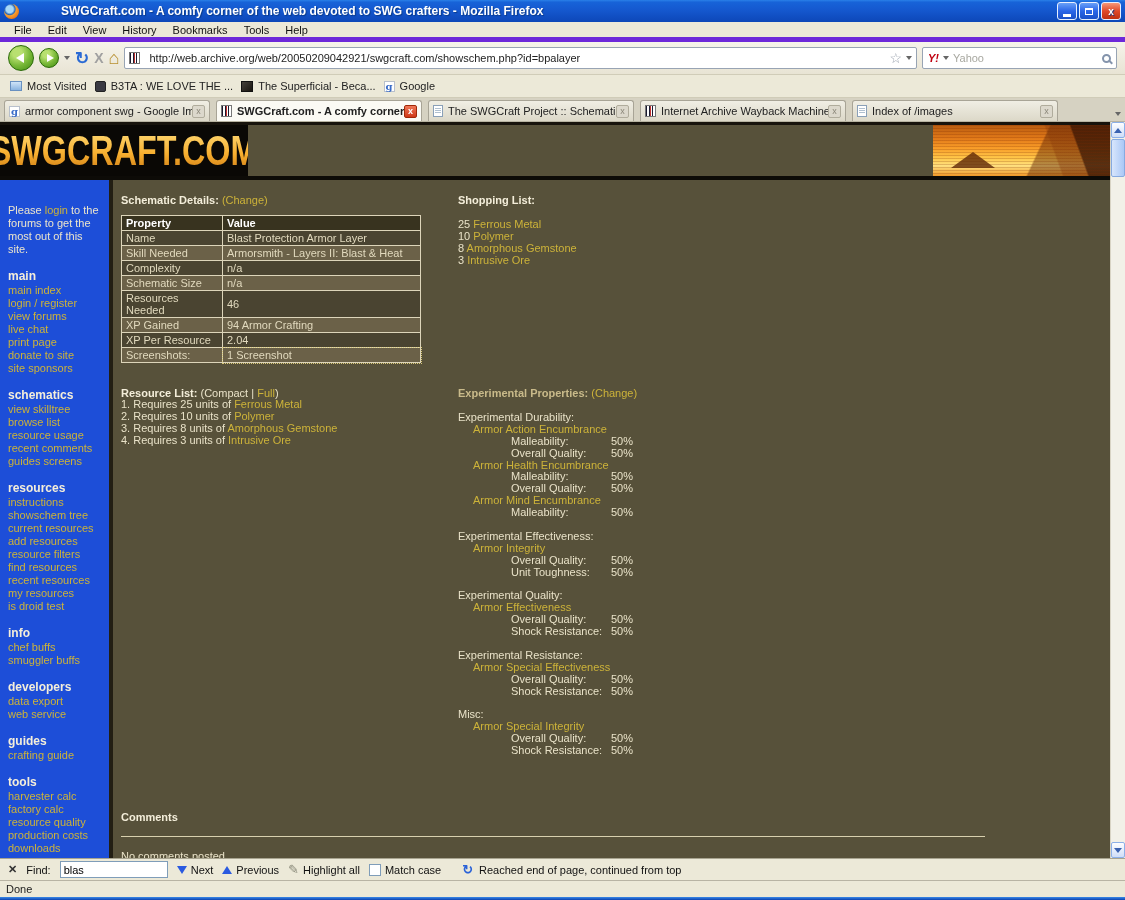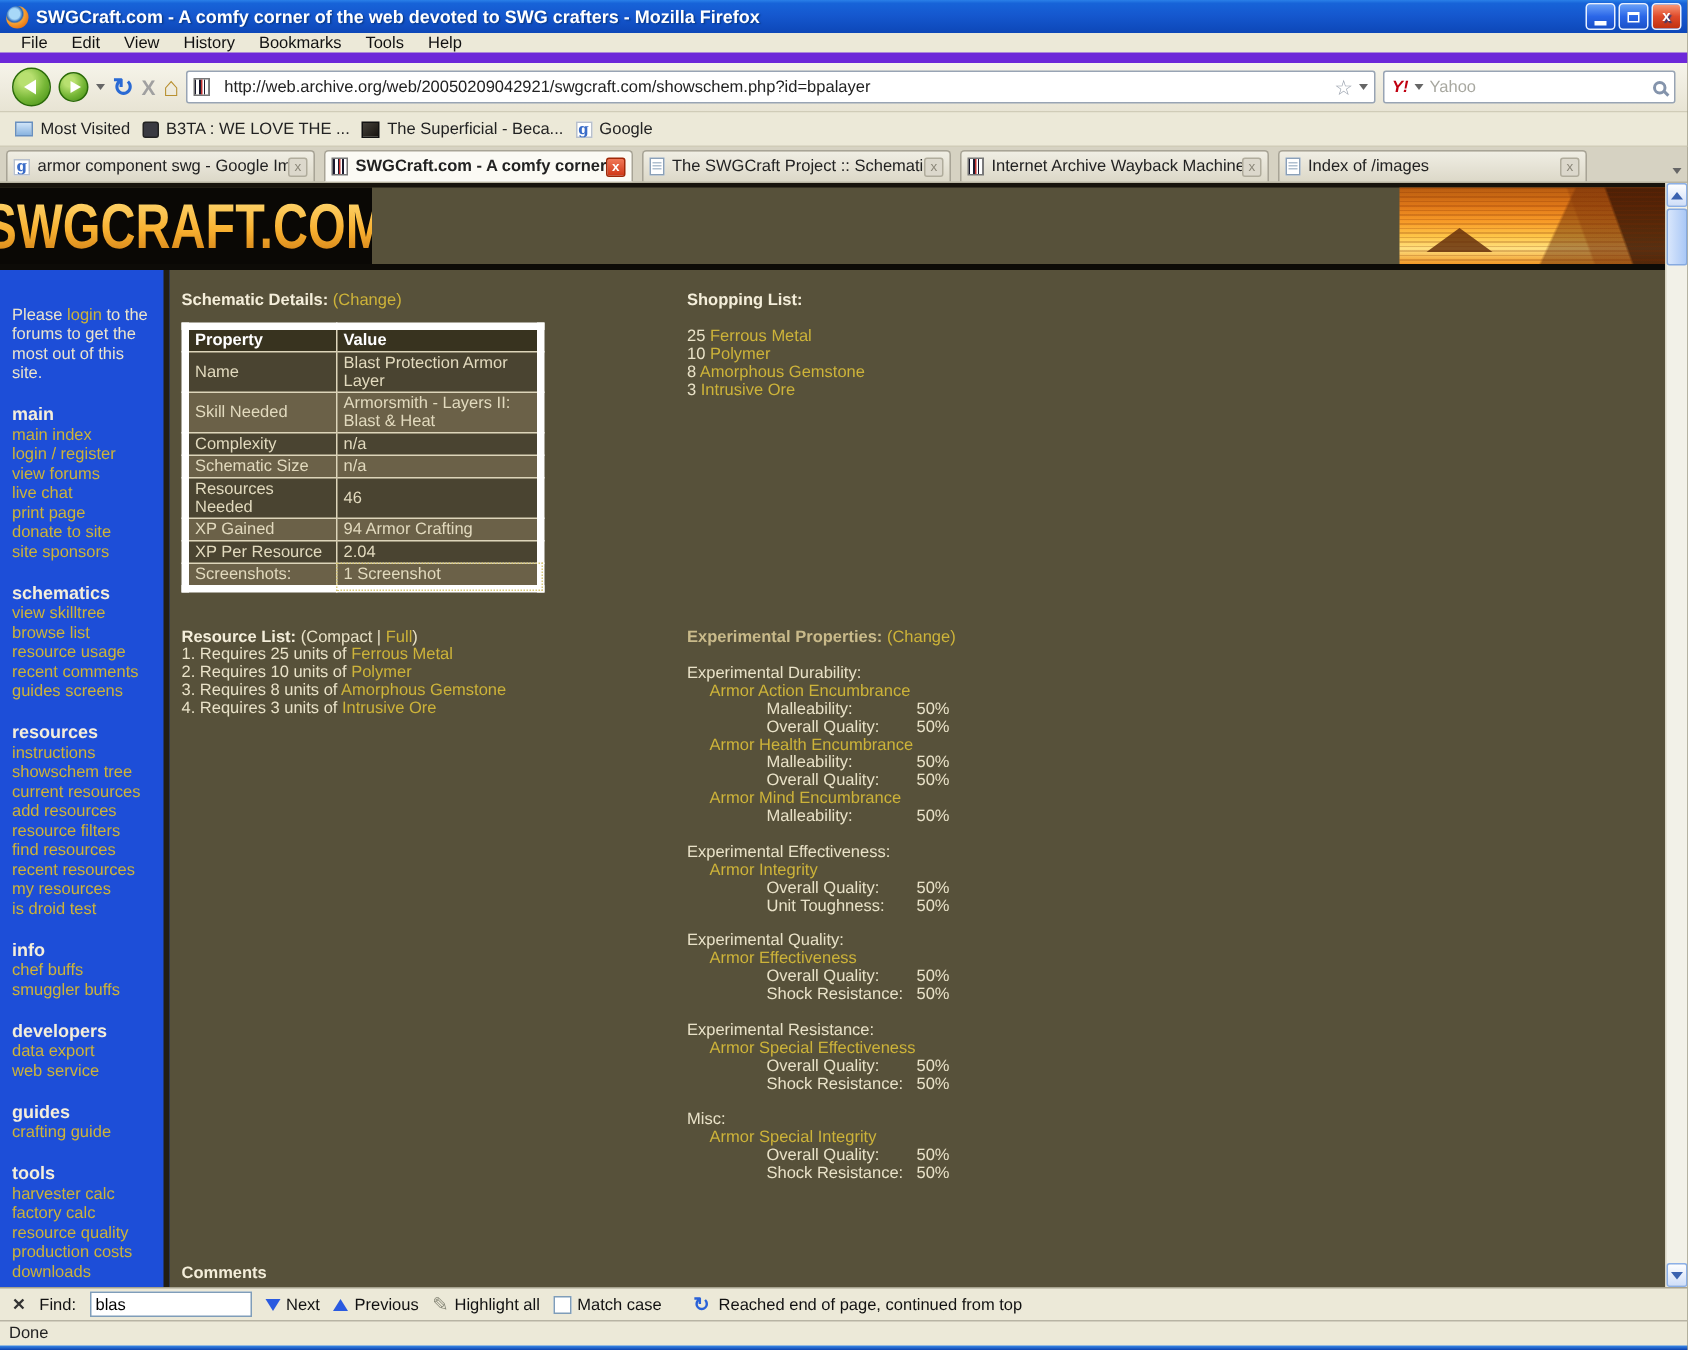--- a/index.html
+++ b/index.html
@@ -8,36 +8,36 @@
     width:1125px; height:900px; overflow:hidden;
     font-family:"Liberation Sans", sans-serif; font-size:11px;
     background:#ece9d8;
   }
   .window { width:1125px; height:900px; display:flex; flex-direction:column; }
 
   
   .titlebar {
     height:22px; flex:0 0 22px; display:flex; align-items:center; padding:0 4px;
     background:linear-gradient(180deg,#2a80e8 0%,#1763d8 10%,#1558cf 45%,#0d47b8 100%);
-    color:#fff; font-weight:bold; font-size:12px; text-shadow:1px 1px 1px #0a3a8a;
+    color:#fff; font-weight:bold; font-size:12px; text-shadow:1px 1px 1px #0a3a8a;gap:37px;
   }
   .ffx-icon { width:15px;height:15px;border-radius:50%;margin-right:5px;flex:0 0 15px;
     background:radial-gradient(circle at 38% 35%, #a8d8f8 0 26%, #2a68b8 40%, #f8a030 48%, #e06810 85%); }
   .titlebar .title { flex:1; white-space:nowrap; overflow:hidden; }
   .winbtns { display:flex; gap:2px; }
   .winbtn { width:20px;height:18px;border-radius:3px;border:1px solid #e8f0ff;
     display:flex;align-items:center;justify-content:center;color:#fff;font-weight:bold;font-size:10px;
     background:linear-gradient(180deg,#68a0f8,#2a66e8 50%,#1a50c8); }
   .winbtn.close { background:linear-gradient(180deg,#f89878,#e04a2a 50%,#c03010); }
   .glyph-min { width:8px;height:3px;background:#fff;margin-top:8px; }
   .glyph-restore { width:8px;height:7px;border:1px solid #fff;border-top:2px solid #fff; }
 
   
   .menubar { height:20px; flex:0 0 20px; display:flex; align-items:center; gap:0;
-    background:#ece9d8; border-bottom:7px solid #6d28d9; padding-left:6px; color:#111; }
+    background:#ece9d8; border-bottom:5px solid #6d28d9; padding-left:6px; color:#111; }
   .menu-item { padding:2px 8px; }
 
   
   .navbar { height:33px; flex:0 0 33px; display:flex; align-items:center; gap:5px;
     background:linear-gradient(180deg,#f6f4ea,#e8e4d4); padding:0 8px; border-bottom:1px solid #d0ccb8; }
   .nav-back { width:26px;height:26px;border-radius:50%;flex:0 0 26px;
     background:radial-gradient(circle at 35% 30%, #b8e070 0 20%, #78b838 55%, #3e8a10);
     border:1px solid #2a6a08; display:flex;align-items:center;justify-content:center; }
   .nav-fwd { width:20px;height:20px;border-radius:50%;flex:0 0 20px;
     background:radial-gradient(circle at 35% 30%, #b8e070 0 20%, #78b838 55%, #3e8a10);
@@ -123,21 +123,21 @@
   .sb-title { font-weight:bold; font-size:12px; color:#f4eeda; margin-bottom:1px; }
   .sb-link { display:block; }
 
   .content { flex:1; padding:14px 10px 0 8px; color:#e9e2c8; overflow:hidden; }
   .cols { display:grid; grid-template-columns:337px 1fr; }
   .sec-title { font-weight:bold; color:#f4eeda; }
   .sec-title .change { font-weight:normal; }
   .sec-title .paren { color:#e9e2c8; font-weight:normal; }
 
   
-  table.schem { border-collapse:collapse; margin-top:9px; width:242px; border:5px solid #ffffff;
+  table.schem { border-collapse:collapse; margin-top:9px; width:300px; border:1px solid #ffffff;
     font-size:11px; }
   table.schem th, table.schem td { border:1px solid #ddd5ba; padding:1px 4px; height:14px; text-align:left; }
   table.schem th { background:#38331f; color:#fff; font-weight:bold; }
   table.schem th:first-child, table.schem td:first-child { width:101px; }
   table.schem tbody tr:nth-child(odd) td { background:#4a4431; }
   table.schem tbody tr:nth-child(even) td { background:#6b6148; }
   table.schem td { color:#e2dabe; }
   .linkbox { color:#cdb339; outline:1px dotted #d8c878; }
 
   

